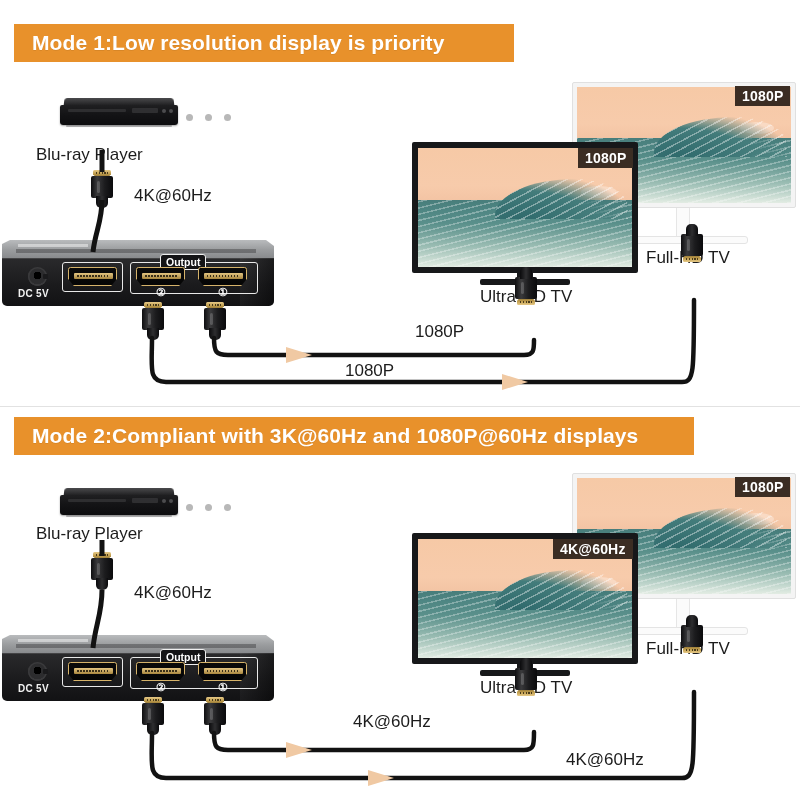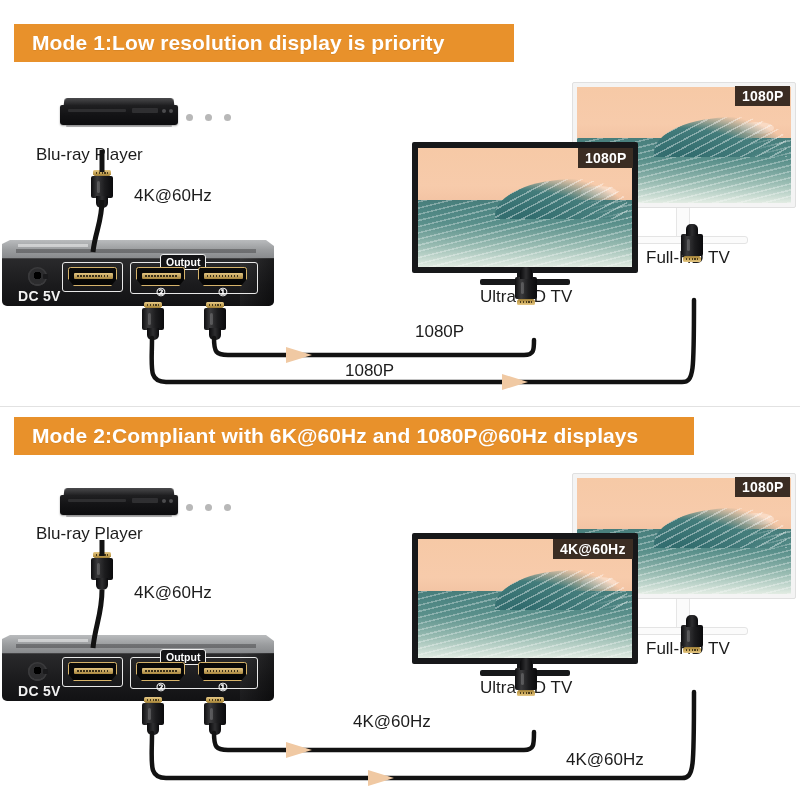--- a/index.html
+++ b/index.html
@@ -112,21 +112,21 @@
     border-radius: 50%;
     background: radial-gradient(circle at 50% 45%, #000 0 26%, #2c2c2e 27% 62%, #3c3c3e 63% 100%);
     box-shadow: inset 0 0 0 1.5px #3a3a3c;
   }
   .dcjack:after {
     content:''; position:absolute; right:-1px; top:7px; width:5px; height:5px;
     background:#1a1a1c; border-radius:1px;
   }
   .dc-label {
     position: absolute; left: 16px; top: 48px;
-    color: #f2f2f2; font-size: 14px; font-weight: bold;
+    color: #f2f2f2; font-size: 10px; font-weight: bold;
     letter-spacing: .3px;
   }
   .port {
     position: absolute; top: 27px; width: 49px; height: 19px;
     background: linear-gradient(180deg,#0a0a0a,#050505);
     border: 1.6px solid #d6b36a;
     border-radius: 2.5px;
   }
   .port .tongue {
     position: absolute; left: 5px; top: 5px; width: 39px; height: 6px;
@@ -338,21 +338,21 @@
 
     <div class="lbl" style="left:415px; top:322px;">1080P</div>
     <div class="lbl" style="left:345px; top:361px;">1080P</div>
   </div>
 
   <div class="divider" style="top:406px;"></div>
 
   <div>
 
     <div class="banner" style="left:14px; top:417px; width:680px;">
-      <span class="banner-text">Mode 2:Compliant with 6K@60Hz and 1080P@60Hz displays</span>
+      <span class="banner-text">Mode 2:Compliant with 3K@60Hz and 1080P@60Hz displays</span>
     </div>
 
     <div class="bluray" style="left:60px; top:488px;">
       <div class="top"></div>
         <div class="body"></div>
       <div class="tray"></div>
         <div class="disp"></div>
       <div class="btn1"></div>
         <div class="btn2"></div>
         <div class="foot"></div>

